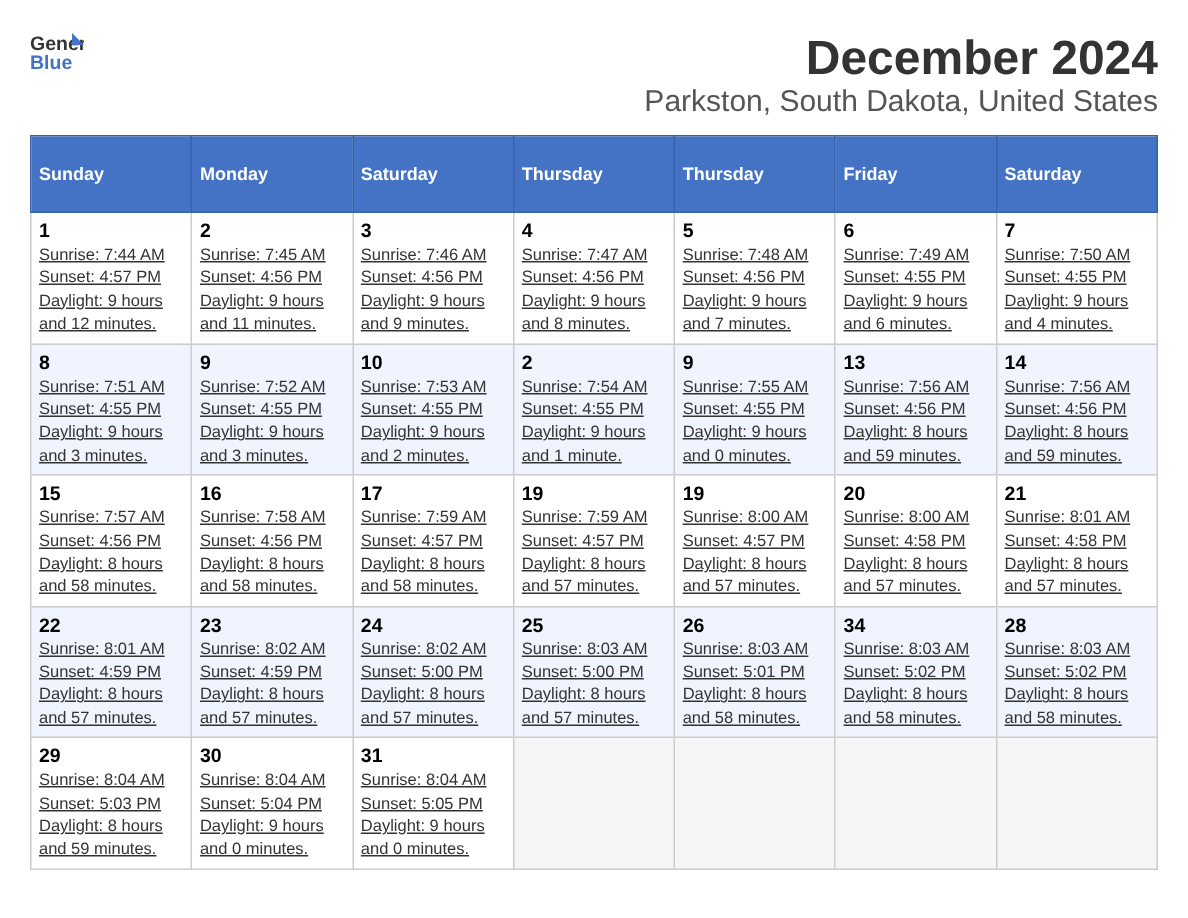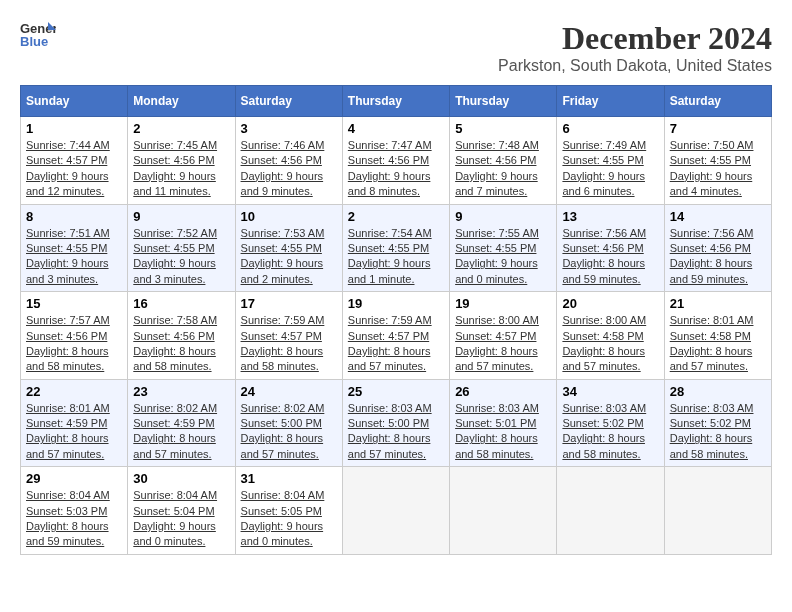--- a/index.html
+++ b/index.html
@@ -25,36 +25,35 @@
       width: 36px;
       height: 28px;
     }
     .title-block {
       text-align: right;
     }
     .month-title {
       font-size: 32px;
       font-weight: bold;
       color: #333;
-      font-family: Liberation Serif, serif;
     }
     .location {
-      font-size: 16px;
+      font-size: 20px;
       color: #555;
     }
     .calendar {
       width: 100%;
       border-collapse: collapse;
       font-size: 11px;
     }
     .calendar thead tr th {
       background-color: #4472C4;
       color: #fff;
       text-align: left;
-      padding: 8px 5px;
+      padding: 18px 5px;
       font-size: 12px;
       font-weight: bold;
       border: 1px solid #3a62a8;
     }
     .calendar tbody tr td {
       vertical-align: top;
       border: 1px solid #ccc;
       padding: 4px 5px;
       width: 107px;
       min-height: 80px;

